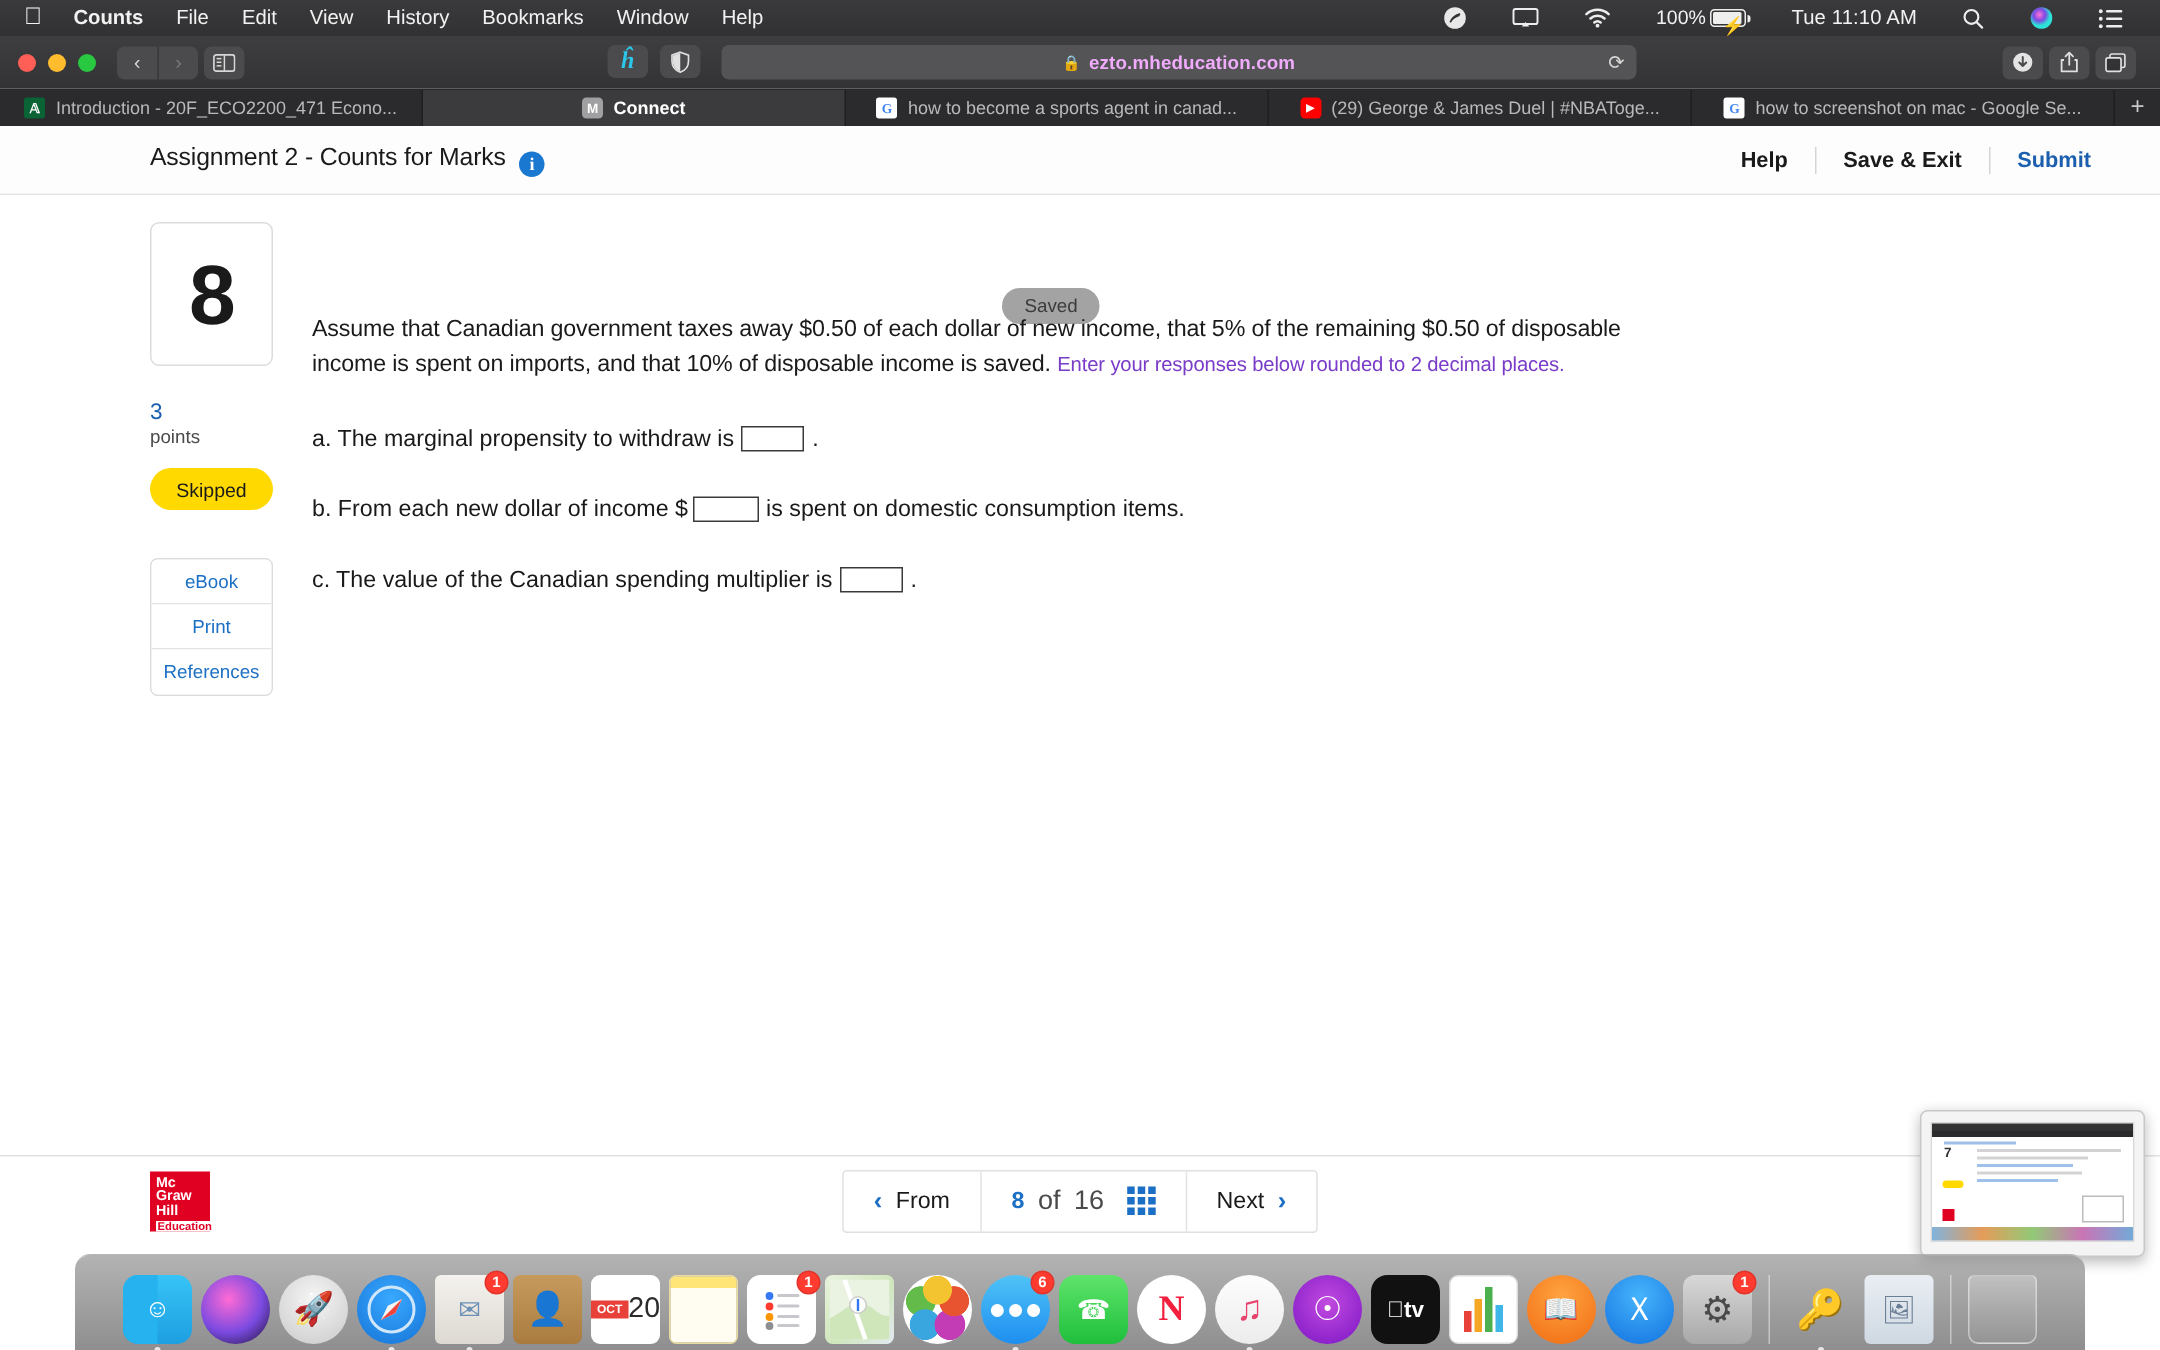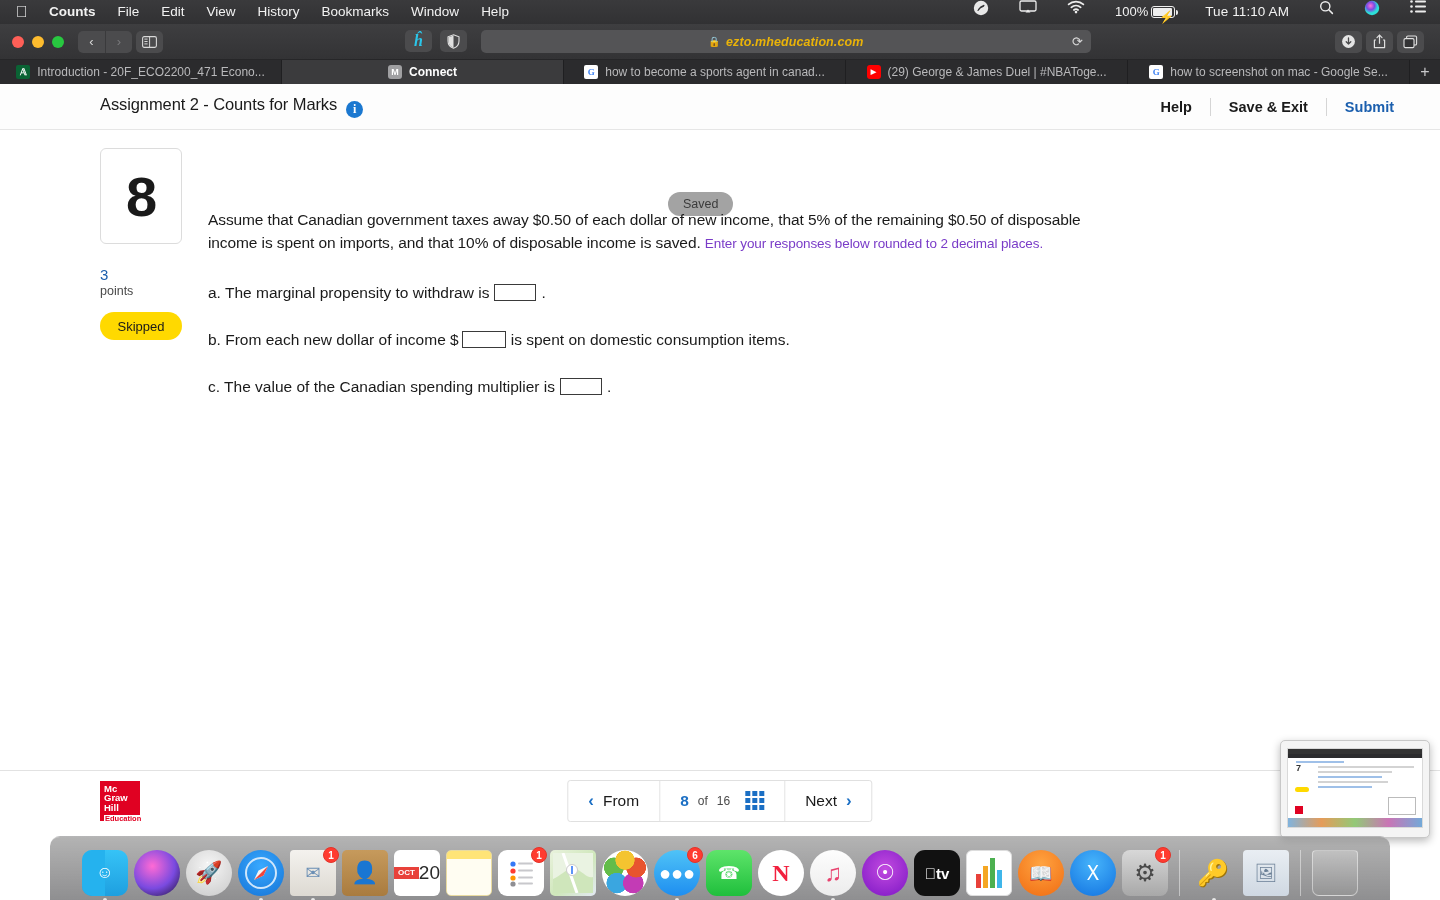--- a/index.html
+++ b/index.html
@@ -18,22 +18,22 @@
     background: linear-gradient(to bottom, #3a3a3c 0%, #313133 100%);
     display: flex; align-items: center;
     color: #f2f2f2; font-size: 13.5px;
     z-index: 60;
   }
   .menubar-left { display: flex; align-items: center; gap: 0; padding-left: 12px; }
   .menubar-left .mb-item { padding: 0 11px; line-height: 24px; white-space: nowrap; }
   .menubar-left .mb-item.bold { font-weight: bold; }
   .apple-logo { font-size: 16px; padding: 0 10px 0 4px; line-height: 20px; }
   .menubar-right {
-    margin-left: auto; display: flex; align-items: flex-start;
-    gap: 12px; padding-right: 5px;
+    margin-left: auto; display: flex; align-items: center;
+    gap: 12px; padding-right: 16px;
   }
   .menubar-right .mb-status { padding: 0 9px; display: flex; align-items: center; line-height: 24px; white-space: nowrap;}
   .mb-clock { font-size: 13.5px; letter-spacing: .1px; }
   .batt-pct { font-size: 13px; padding-right: 3px; }
 
   
   .batt { display:inline-block; width: 24px; height: 12px; border: 1.5px solid #eee; border-radius: 3px; position: relative; }
   .batt:after { content:""; position:absolute; right:-4px; top:3px; width:2.5px; height:5px; background:#eee; border-radius:0 2px 2px 0;}
   .batt-fill { position:absolute; left:1px; top:1px; bottom:1px; width: 19px; background:#eee; border-radius:1px;}
   .batt-bolt { position:absolute; left:7px; top:-2px; color:#313133; font-size:12px; font-weight:bold; }
@@ -66,21 +66,21 @@
   .tb-group .tb-btn:last-child { border-radius:0 5px 5px 0; border-left:1px solid #3a3a3c; }
 
   .ext-honey { color:#2bc6ea; font-size:16px; font-style:italic; font-family:"Liberation Serif",serif; font-weight:bold;}
 
   .urlbar {
     flex: 1 1 auto; height:23px; background:#545456; border-radius:5px;
     display:flex; align-items:center; justify-content:center;
     position:relative; margin: 0 6px; max-width: 610px;
   }
   .urlbar-wrap { flex:1 1 auto; display:flex; justify-content:center; }
-  .url-text { color:#eab308; font-size:12.5px; font-weight:bold; letter-spacing:.1px;font-style:italic;}
+  .url-text { color:#f0abfc; font-size:12.5px; font-weight:bold; letter-spacing:.1px;}
   .lock { font-size:10px; margin-right:5px; color:#e3e3e3;}
   .reload { position:absolute; right:8px; color:#d8d8d8; font-size:13px;}
   .tb-right { display:flex; align-items:center; margin-left:auto; }
 
   
   .tabbar { height: 24px; background:#2b2b2d; display:flex; align-items:stretch; }
   .tab {
     flex: 1 1 0; min-width:0; display:flex; align-items:center; justify-content:center;
     gap:7px; color:#b9b9bb; font-size:12px;
     border-right:1px solid #1f1f21; padding:0 12px; white-space:nowrap; overflow:hidden;
@@ -180,21 +180,21 @@
   .mh-logo .edu { font-size:7.5px; background:#fff; color:#e00122; display:inline-block; padding:0 1px;}
   .pager {
     position:absolute; left:50%; transform:translateX(-50%);
     display:flex; align-items:stretch; height:42px;
     border:1px solid #e0e0e0; border-radius:3px; background:#fff;
   }
   .pager-cell { display:flex; align-items:center; gap:9px; padding:0 20px; font-size:15.5px; color:#1a1a1a;}
   .pager-cell + .pager-cell { border-left:1px solid #e3e3e3; }
   .chev { color:#1b6fc4; font-size:17px; font-weight:bold; }
   .pg-cur { color:#1b6fc4; font-weight:bold; }
-  .pg-of { color:#4a4a4a; font-size:12px; }
+  .pg-of { color:#4a4a4a; font-size:18px; }
   .grid-icon { display:grid; grid-template-columns:repeat(3,5px); grid-template-rows:repeat(3,5px); gap:2px; margin-left:6px;}
   .grid-icon i { background:#1b6fc4; display:block; }
 
   
   .shot-preview {
     position:absolute; right:10px; bottom:62px;
     width:150px; height:98px; background:#f4f4f4;
     border:1px solid #c8c8c8; border-radius:5px;
     box-shadow: 0 3px 9px rgba(0,0,0,.28);
     overflow:hidden; z-index:40;
@@ -456,20 +456,25 @@
 
     <div class="content">
 
       <div class="rail">
         <div class="qnum-box">8</div>
         <div class="points">
           <div class="points-num">3</div>
           <div class="points-lbl">points</div>
         </div>
         <div class="skipped">Skipped</div>
+        <div class="tool-group">
+          <div class="tool-btn">eBook</div>
+          <div class="tool-btn">Print</div>
+          <div class="tool-btn">References</div>
+        </div>
       </div>
 
       <div class="qbody">
         <div class="qtext">
           <span>Assume that Canadian government taxes away $0.50 of each dollar of new income, that 5% of the remaining $0.50 of disposable income is spent on imports, and that 10% of disposable income is saved.</span>
           <span class="hint">Enter your responses below rounded to 2 decimal places.</span>
         </div>
 
         <div class="subq">
           <span>a. The marginal propensity to withdraw is</span>

